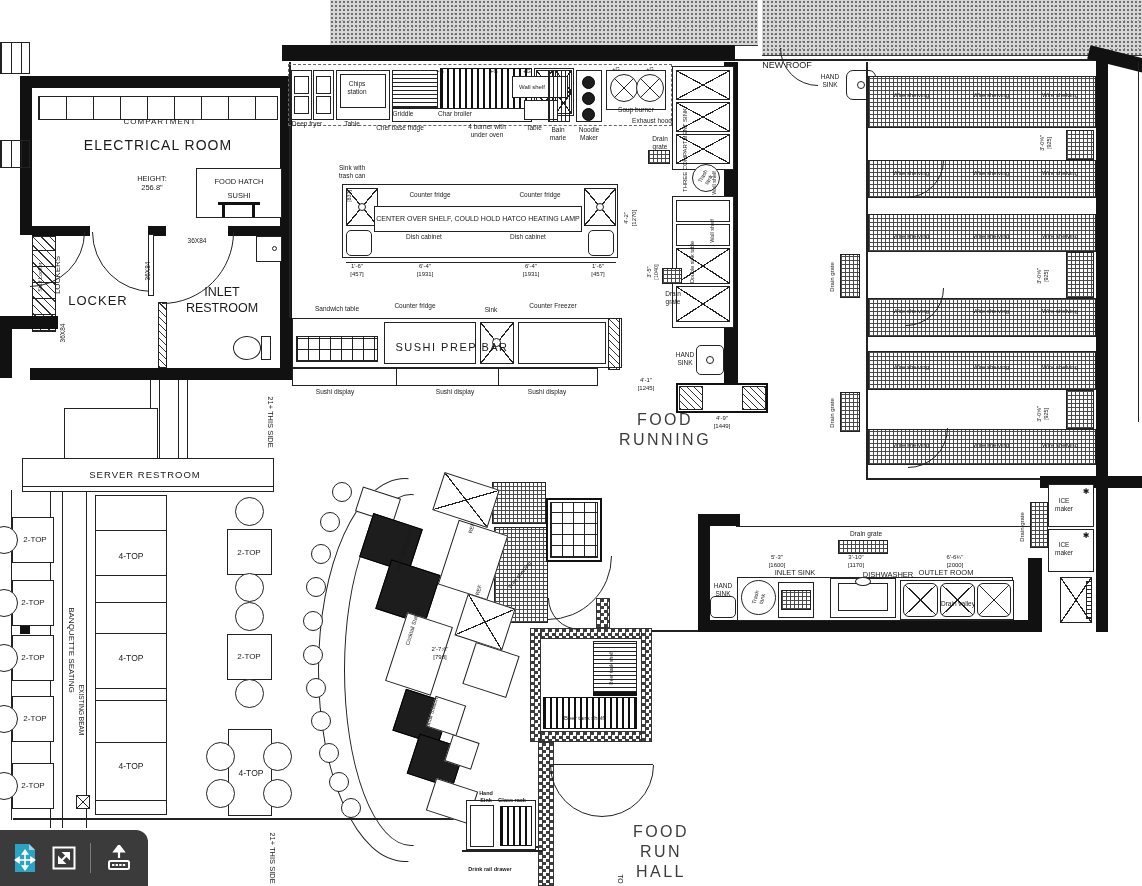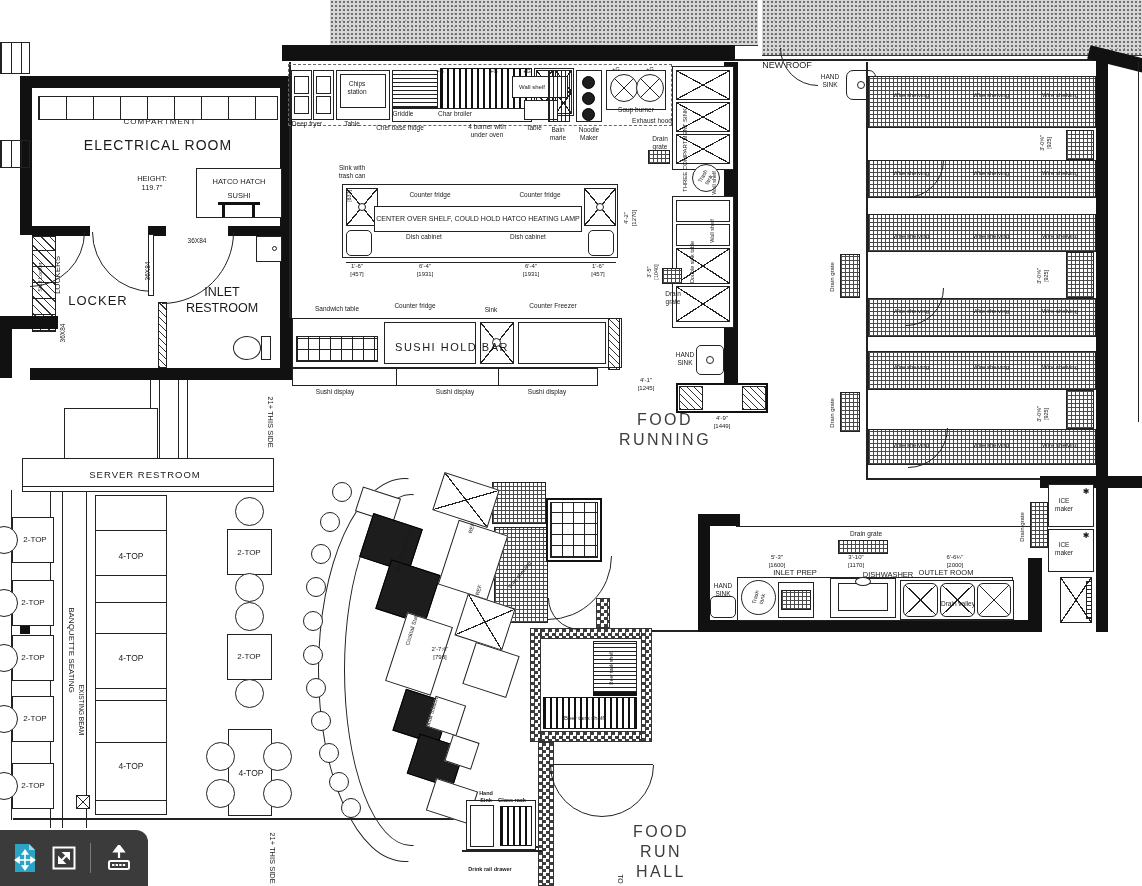--- a/index.html
+++ b/index.html
@@ -328,22 +328,22 @@
       <div class="b1" style="left:466px;top:800px;width:70px;height:50px;"></div>
       <div class="b1" style="left:470px;top:805px;width:24px;height:42px;"></div>
       <div class="grill" style="left:500px;top:806px;width:32px;height:40px;"></div>
       <div class="ln" style="left:462px;top:850px;width:80px;height:2px;"></div>
     </div>
 
     <div id="labels" class="abs" style="left:0;top:0;width:100%;height:100%;">
         <div class="label" style="left: 160px; top: 122px; font-size: 8px; transform: translate(-50%, -50%) rotate(0deg); letter-spacing: 1px;">COMPARTMENT</div>
         <div class="label" style="left: 158px; top: 146px; font-size: 14px; transform: translate(-50%, -50%) rotate(0deg); letter-spacing: 1px;">ELECTRICAL ROOM</div>
         <div class="label" style="left: 152px; top: 183px; font-size: 7.5px; transform: translate(-50%, -50%) rotate(0deg);">HEIGHT:
-119.7"</div>
-        <div class="label" style="left: 239px; top: 182px; font-size: 7.5px; transform: translate(-50%, -50%) rotate(0deg);">HATCO HATCH</div>
+256.8"</div>
+        <div class="label" style="left: 239px; top: 182px; font-size: 7.5px; transform: translate(-50%, -50%) rotate(0deg);">FOOD HATCH</div>
         <div class="label" style="left: 239px; top: 196px; font-size: 7.5px; transform: translate(-50%, -50%) rotate(0deg);">SUSHI</div>
         <div class="label" style="left: 98px; top: 301px; font-size: 13px; transform: translate(-50%, -50%) rotate(0deg); letter-spacing: 1px;">LOCKER</div>
         <div class="label" style="left: 222px; top: 301px; font-size: 12.5px; transform: translate(-50%, -50%) rotate(0deg);">INLET
 RESTROOM</div>
         <div class="label" style="left: 58px; top: 275px; font-size: 8px; transform: translate(-50%, -50%) rotate(-90deg);">LOCKERS</div>
         <div class="label" style="left: 40px; top: 277px; font-size: 5.5px; transform: translate(-50%, -50%) rotate(-90deg);">Staff Locker</div>
         <div class="label" style="left: 148px; top: 271px; font-size: 6.5px; transform: translate(-50%, -50%) rotate(-90deg);">36X84</div>
         <div class="label" style="left: 197px; top: 241px; font-size: 6.5px; transform: translate(-50%, -50%) rotate(0deg);">36X84</div>
         <div class="label" style="left: 63px; top: 333px; font-size: 6.5px; transform: translate(-50%, -50%) rotate(-90deg);">36X84</div>
         <div class="label" style="left: 145px; top: 475px; font-size: 9.5px; transform: translate(-50%, -50%) rotate(0deg); letter-spacing: 1px;">SERVER RESTROOM</div>
@@ -351,21 +351,21 @@
         <div class="label" style="left: 81px; top: 710px; font-size: 6.5px; transform: translate(-50%, -50%) rotate(90deg);">EXISTING BEAM</div>
         <div class="label" style="left: 270px; top: 422px; font-size: 7.5px; transform: translate(-50%, -50%) rotate(90deg);">21+ THIS SIDE</div>
         <div class="label" style="left: 272px; top: 858px; font-size: 7.5px; transform: translate(-50%, -50%) rotate(90deg);">21+ THIS SIDE</div>
         <div class="label" style="left: 787px; top: 66px; font-size: 9px; transform: translate(-50%, -50%) rotate(0deg);">NEW ROOF</div>
         <div class="label" style="left: 665px; top: 430px; font-size: 16px; transform: translate(-50%, -50%) rotate(0deg); letter-spacing: 2.5px; color: rgb(60, 60, 60);">FOOD
 RUNNING</div>
         <div class="label" style="left: 661px; top: 852px; font-size: 16px; transform: translate(-50%, -50%) rotate(0deg); letter-spacing: 2.5px; color: rgb(60, 60, 60);">FOOD
 RUN
 HALL</div>
         <div class="label" style="left: 620px; top: 879px; font-size: 7px; transform: translate(-50%, -50%) rotate(90deg);">TO</div>
-        <div class="label" style="left: 452px; top: 348px; font-size: 11px; transform: translate(-50%, -50%) rotate(0deg); letter-spacing: 1.5px;">SUSHI HOLD BAR</div>
+        <div class="label" style="left: 452px; top: 348px; font-size: 11px; transform: translate(-50%, -50%) rotate(0deg); letter-spacing: 1.5px;">SUSHI PREP BAR</div>
         <div class="label" style="left: 357px; top: 88px; font-size: 6.5px; transform: translate(-50%, -50%) rotate(0deg);">Chips
 station</div>
         <div class="label" style="left: 307px; top: 124px; font-size: 6.5px; transform: translate(-50%, -50%) rotate(0deg);">Deep fryer</div>
         <div class="label" style="left: 352px; top: 124px; font-size: 6.5px; transform: translate(-50%, -50%) rotate(0deg);">Table</div>
         <div class="label" style="left: 403px; top: 114px; font-size: 6.5px; transform: translate(-50%, -50%) rotate(0deg);">Griddle</div>
         <div class="label" style="left: 455px; top: 114px; font-size: 6.5px; transform: translate(-50%, -50%) rotate(0deg);">Char broiler</div>
         <div class="label" style="left: 400px; top: 128px; font-size: 6.5px; transform: translate(-50%, -50%) rotate(0deg);">Chef base fridge</div>
         <div class="label" style="left: 487px; top: 131px; font-size: 6.5px; transform: translate(-50%, -50%) rotate(0deg);">4 burner with
 under oven</div>
         <div class="label" style="left: 532px; top: 88px; font-size: 6px; transform: translate(-50%, -50%) rotate(0deg);">Wall shelf</div>
@@ -459,21 +459,21 @@
 maker</div>
         <div class="label" style="left: 1086px; top: 492px; font-size: 8px; transform: translate(-50%, -50%) rotate(0deg);">✱</div>
         <div class="label" style="left: 1086px; top: 536px; font-size: 8px; transform: translate(-50%, -50%) rotate(0deg);">✱</div>
         <div class="label" style="left: 866px; top: 534px; font-size: 6.5px; transform: translate(-50%, -50%) rotate(0deg);">Drain grate</div>
         <div class="label" style="left: 777px; top: 561px; font-size: 6px; transform: translate(-50%, -50%) rotate(0deg);">5'-3"
 [1600]</div>
         <div class="label" style="left: 856px; top: 561px; font-size: 6px; transform: translate(-50%, -50%) rotate(0deg);">3'-10"
 [1170]</div>
         <div class="label" style="left: 955px; top: 561px; font-size: 6px; transform: translate(-50%, -50%) rotate(0deg);">6'-6¾"
 [2000]</div>
-        <div class="label" style="left: 795px; top: 573px; font-size: 7.5px; transform: translate(-50%, -50%) rotate(0deg);">INLET PREP</div>
+        <div class="label" style="left: 795px; top: 573px; font-size: 7.5px; transform: translate(-50%, -50%) rotate(0deg);">INLET SINK</div>
         <div class="label" style="left: 864px; top: 575px; font-size: 7.5px; transform: translate(-50%, -50%) rotate(0deg); padding-left: 48px;">DISHWASHER</div>
         <div class="label" style="left: 946px; top: 573px; font-size: 7.5px; transform: translate(-50%, -50%) rotate(0deg);">OUTLET ROOM</div>
         <div class="label" style="left: 723px; top: 590px; font-size: 6.5px; transform: translate(-50%, -50%) rotate(0deg);">HAND
 SINK</div>
         <div class="label" style="left: 759px; top: 598px; font-size: 5.5px; transform: translate(-50%, -50%) rotate(-75deg);">Trash
 tank</div>
         <div class="label" style="left: 958px; top: 604px; font-size: 6.5px; transform: translate(-50%, -50%) rotate(0deg);">Drain valley</div>
         <div class="label" style="left: 404px; top: 550px; font-size: 5.5px; transform: translate(-50%, -50%) rotate(-73deg);">Sushi display fridge</div>
         <div class="label" style="left: 413px; top: 627px; font-size: 5.5px; transform: translate(-50%, -50%) rotate(-73deg);">Cocktail Station</div>
         <div class="label" style="left: 431px; top: 716px; font-size: 5.5px; transform: translate(-50%, -50%) rotate(-73deg);">Cocktail Station</div>

